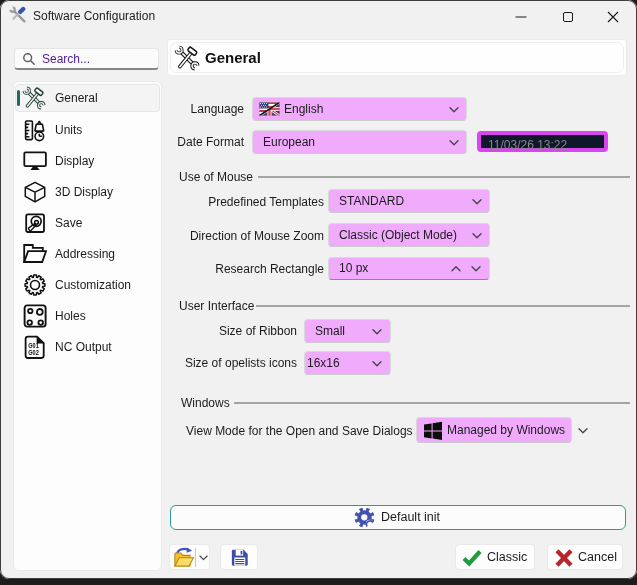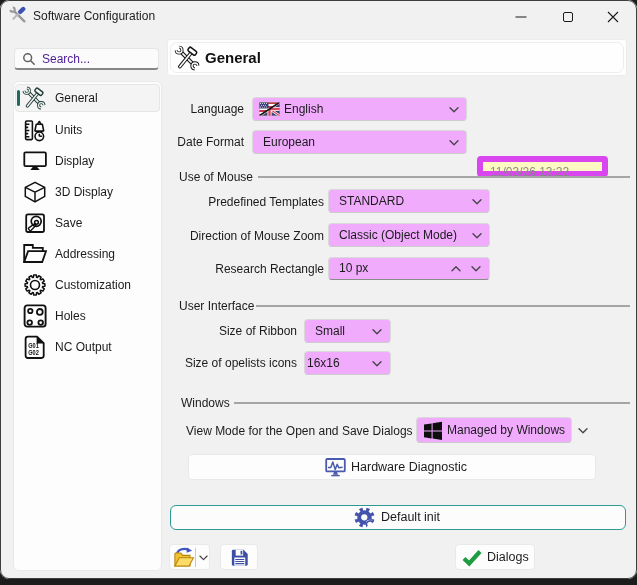--- a/index.html
+++ b/index.html
@@ -222,21 +222,21 @@
       </svg>
   </div>
 
   <div class="lbl" style="right:393px;top:135px;">Date Format</div>
   <div class="combo" style="left:252px;top:130px;width:215px;height:24px;">
     <div class="txt" style="left:10px;top:4px;">European</div>
     <svg class="chev" style="left:196px;top:9px;" viewBox="0 0 10 6">
         <path d="M1,0.8 L5,4.8 L9,0.8" fill="none" stroke="#434343" stroke-width="1.3" stroke-linecap="round" stroke-linejoin="round"></path>
       </svg>
   </div>
-  <div class="abs" style="left:477px;top:131px;width:131px;height:21px;background:#fef9c3;border:6px solid #d946ef;border-radius:4px;box-sizing:border-box;margin-top:25px;">
+  <div class="abs" style="left:477px;top:131px;width:131px;height:21px;background:#0f172a;border:4px solid #d946ef;border-radius:4px;box-sizing:border-box;">
     <div class="abs" style="left:7px;top:3px;font-size:12px;color:#898989;white-space:nowrap;">11/03/26 13:22</div>
   </div>
 
   <div class="lbl" style="left:179px;top:170px;">Use of Mouse</div>
   <div class="grpline" style="left:258px;top:176px;width:372px;"></div>
 
   <div class="lbl" style="right:313px;top:195px;">Predefined Templates</div>
   <div class="combo" style="left:328px;top:189px;width:162px;height:24px;">
     <div class="txt" style="left:10px;top:4px;">STANDARD</div>
     <svg class="chev" style="left:143px;top:9px;" viewBox="0 0 10 6">
@@ -294,31 +294,20 @@
         <path d="M1,10.4 H8.6 V17.4 L1,16.2 Z"></path>
         <path d="M9.6,10.4 H19 V19 L9.6,17.6 Z"></path>
       </svg>
     </div>
     <div class="txt" style="left:30px;top:5px;">Managed by Windows</div>
     <svg class="chev" style="left:161px;top:10px;" viewBox="0 0 10 6">
         <path d="M1,0.8 L5,4.8 L9,0.8" fill="none" stroke="#434343" stroke-width="1.3" stroke-linecap="round" stroke-linejoin="round"></path>
       </svg>
   </div>
 
-  <div class="abs card" style="left:188px;top:454px;width:408px;height:26px;">
-    <div class="abs" id="hw-icon" style="left:136px;top:3px;width:21px;height:19px;">
-      <svg width="21" height="19" viewBox="0 0 21 19">
-        <rect x="1.2" y="1" width="18.6" height="12.4" rx="1" fill="none" stroke="#4a5aad" stroke-width="1.8"></rect>
-        <polyline points="3,9.4 5.8,9.4 7.8,3.9 10.2,11.6 12.2,6.3 13.8,9.8 17.6,9.2" fill="none" stroke="#4a5aad" stroke-width="1.5" stroke-linejoin="round"></polyline>
-        <polygon points="8,16.8 13,16.8 11.9,13.5 9.1,13.5" fill="#4a5aad"></polygon>
-        <line x1="6.3" y1="17.6" x2="14.7" y2="17.6" stroke="#4a5aad" stroke-width="1.4"></line>
-      </svg>
-    </div>
-    <div class="abs" style="left:162px;top:5px;font-size:12.5px;color:#1b1b1b;white-space:nowrap;">Hardware Diagnostic</div>
-  </div>
 
   <div class="abs" style="left:170px;top:505px;width:456px;height:25px;background:#fcfcfc;border:1.5px solid #2b9a92;border-radius:6px;box-sizing:border-box;">
     <div class="abs" id="init-gear" style="left:182px;top:0px;width:23px;height:23px;">
       <svg width="23" height="23" viewBox="0 0 22 22">
         <path d="M12.91,1.59 L14.71,2.14 L16.36,3.04 L14.85,5.28 L15.90,6.14 L16.75,7.19 L19.00,5.70 L19.88,7.36 L20.42,9.16 L17.77,9.68 L17.90,11.03 L17.76,12.37 L20.41,12.91 L19.86,14.71 L18.96,16.36 L16.72,14.85 L15.86,15.90 L14.81,16.75 L16.30,19.00 L14.64,19.88 L12.84,20.42 L12.32,17.77 L10.97,17.90 L9.63,17.76 L9.09,20.41 L7.29,19.86 L5.64,18.96 L7.15,16.72 L6.10,15.86 L5.25,14.81 L3.00,16.30 L2.12,14.64 L1.58,12.84 L4.23,12.32 L4.10,10.97 L4.24,9.63 L1.59,9.09 L2.14,7.29 L3.04,5.64 L5.28,7.15 L6.14,6.10 L7.19,5.25 L5.70,3.00 L7.36,2.12 L9.16,1.58 L9.68,4.23 L11.03,4.10 L12.37,4.24 Z" fill="#4353ad"></path>
         <circle cx="10.8" cy="10.8" r="3.0" fill="#fcfcfc"></circle>
         <circle cx="16.2" cy="17.0" r="3.9" fill="#fcfcfc"></circle>
         <path d="M13.6,19.4 A3.0,3.0 0 1 1 18.7,15.6" fill="none" stroke="#4353ad" stroke-width="1.5"></path>
         <polygon points="17.6,13.2 20.3,14.3 18.3,16.5" fill="#4353ad"></polygon>
       </svg>
@@ -352,15 +341,21 @@
             <line x1="6.6" y1="15.2" x2="16" y2="15.2"></line>
             <line x1="6.6" y1="17.4" x2="16" y2="17.4"></line>
           </g>
       </svg>
     </div>
   </div>
   <div class="abs card" style="left:455px;top:544px;width:80px;height:26px;">
     <svg class="abs" style="left:6px;top:4px;" width="20" height="18" viewBox="0 0 20 18">
         <path d="M2,9.5 L7.2,14.5 L18,2.5" fill="none" stroke="#1f9c40" stroke-width="4.2"></path>
       </svg>
-    <div class="abs" style="left:31px;top:5px;font-size:12.5px;color:#1b1b1b;">Dialogs</div>
+    <div class="abs" style="left:31px;top:5px;font-size:12.5px;color:#1b1b1b;">Classic</div>
+  </div>
+  <div class="abs card" style="left:547px;top:544px;width:76px;height:26px;">
+    <svg class="abs" style="left:7px;top:4px;" width="18" height="18" viewBox="0 0 18 18">
+        <path d="M2,1.8 L16,16.2 M16,1.8 L2,16.2" fill="none" stroke="#b8262a" stroke-width="4.4"></path>
+      </svg>
+    <div class="abs" style="left:30px;top:5px;font-size:12.5px;color:#1b1b1b;">Cancel</div>
   </div>
 </div>
 
 </body></html>

